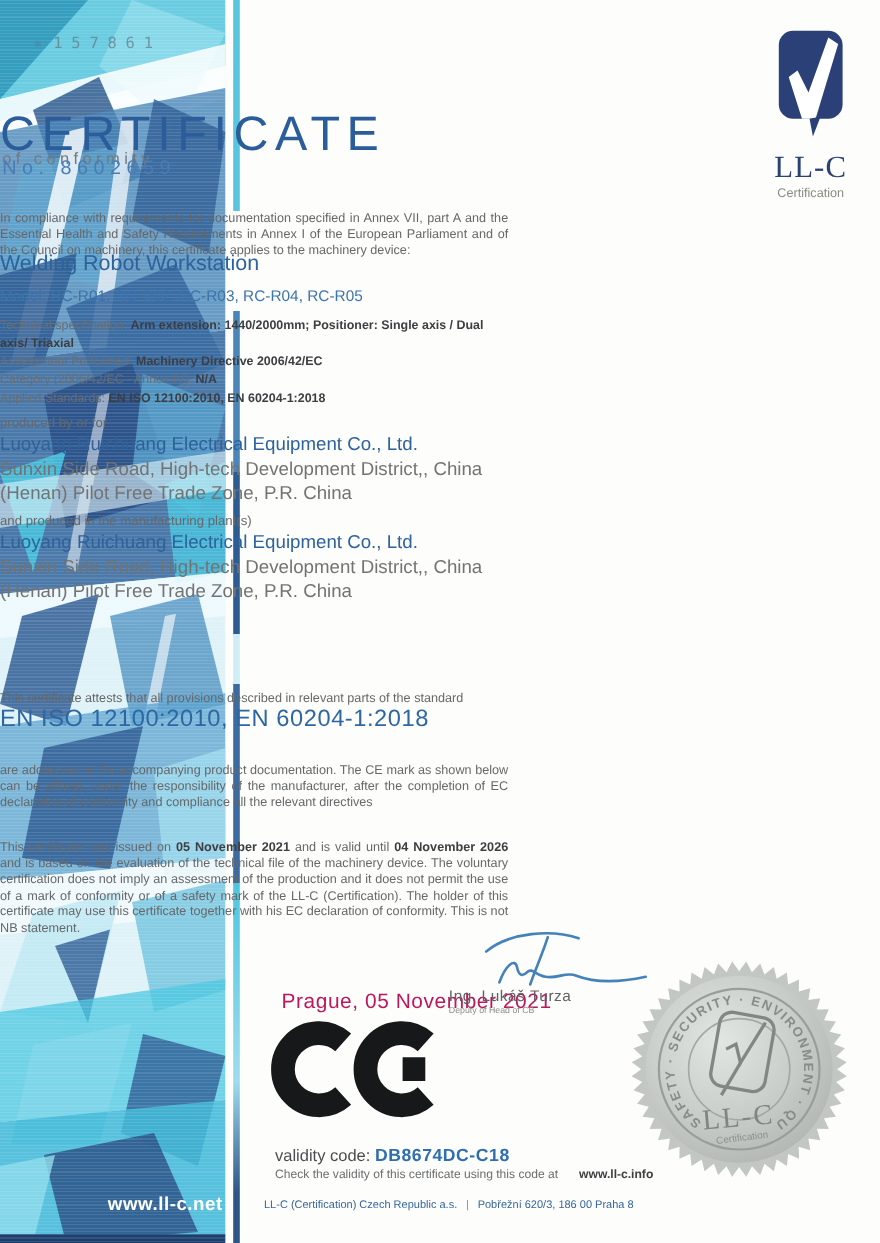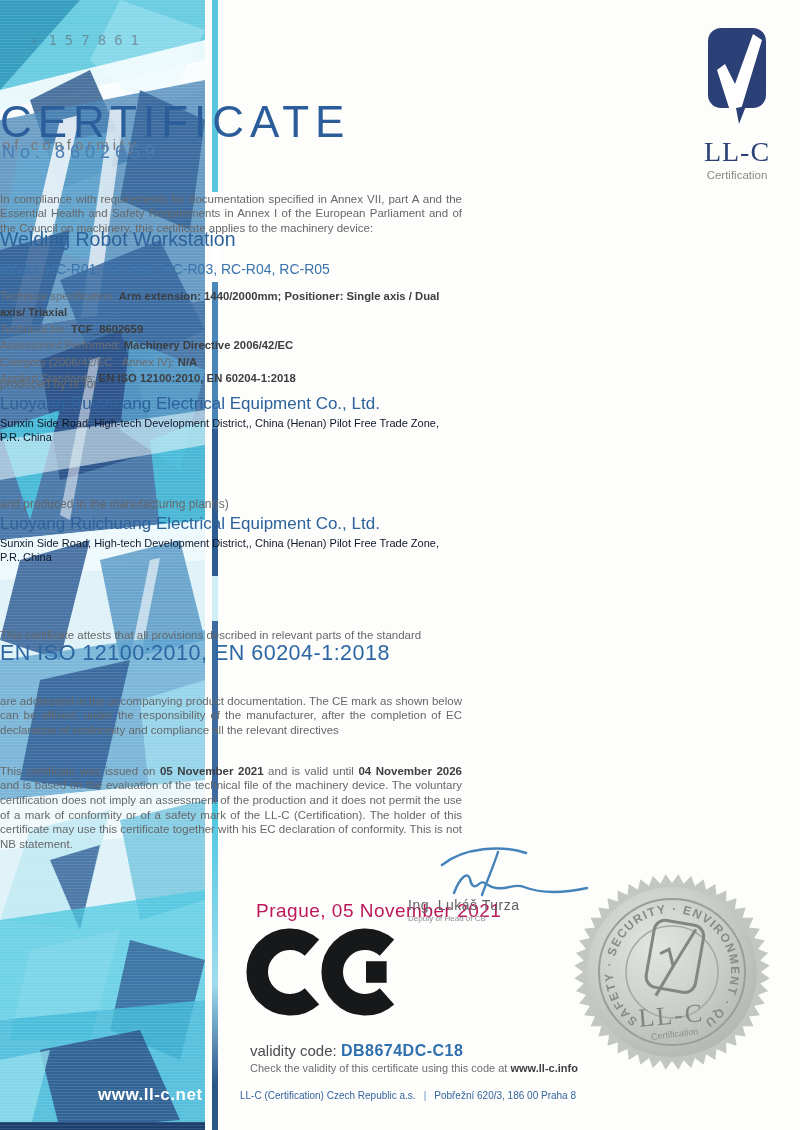--- a/index.html
+++ b/index.html
@@ -35,40 +35,40 @@
   .gray-p{color:#66686a;font-size:11.5px;line-height:1.28;text-align:justify;}
   .intro{position:absolute;top:180px;left:0;width:462px;}
   .device-name{position:absolute;top:228px;left:0;font-size:19.5px;color:#2d629b;}
   .model-line{position:absolute;top:261px;left:0;font-size:14px;color:#3a74ad;}
   .specs{position:absolute;top:288px;left:0;width:462px;font-size:11.3px;line-height:1.45;}
   .specs .lbl{color:#6b6d70;}
   .specs .val{color:#3c3e41;font-weight:bold;}
   .produced{position:absolute;left:0;width:462px;}
   .produced .intro-line{color:#66686a;font-size:12px;}
   .produced .org{color:#2d629b;font-size:17px;margin-top:3px;line-height:1.15;}
-  .produced .addr{color:#0f172a;font-size:11px;line-height:1.35;margin-top:2px;}
+  .produced .addr{color:#737373;font-size:17px;line-height:1.35;margin-top:2px;}
   .attest-before{position:absolute;top:612px;left:0;width:462px;margin-top:16px;}
   .standards-big{position:absolute;top:641px;left:0;font-size:21.5px;color:#2d67a3;letter-spacing:.5px;}
   .attest-after{position:absolute;top:682px;left:0;width:462px;}
   .issuance{position:absolute;top:752px;left:0;width:462px;}
   .issuance b{color:#3c3e41;}
   
   .signature{position:absolute;left:424px;top:843px;}
   .place-date{position:absolute;left:256px;top:900px;color:#be185d;font-size:19px;letter-spacing:.5px;}
   .signer{position:absolute;left:408px;top:897px;}
   .signer .name{color:#606264;font-size:14px;letter-spacing:.5px;}
   .signer .role{color:#8b8d8f;font-size:8px;margin-top:1px;}
   .ce-mark{position:absolute;left:246px;top:924px;}
   .seal{position:absolute;left:572px;top:872px;}
   
   .validity{position:absolute;left:250px;top:1042px;}
   .validity .lbl{color:#4a4c4e;font-size:15px;}
   .validity .code{color:#2f6fae;font-size:16px;font-weight:bold;letter-spacing:.5px;}
   .check-line{position:absolute;left:250px;top:1062px;color:#6b6d70;font-size:11px;}
-  .check-line .site{color:#3c3e41;font-weight:bold;}
+  .check-line .site{color:#3c3e41;font-weight:bold;margin-left:16px;}
   .footer{position:absolute;left:240px;top:1090px;color:#34659f;font-size:10px;}
   .footer .sep{margin:0 8px;color:#6d93bd;}
 </style>
 </head>
 <body>
 
 <div class="strip">
   <svg width="205" height="1130" viewBox="0 0 205 1130">
     <rect x="0" y="0" width="205" height="1130" fill="#dff2f8"></rect>
     <polygon points="0,0 205,0 205,60 0,110" fill="#55c5dc" opacity=".85"></polygon>
@@ -136,33 +136,32 @@
 <div class="subtitle">of conformity</div>
 <div class="cert-no">No. 8602659</div>
 
 <p class="gray-p intro">In compliance with requirements for documentation specified in Annex VII, part A and the Essential Health and Safety Requirements in Annex I of the European Parliament and of the Council on machinery, this certificate applies to the machinery device:</p>
 
 <div class="device-name">Welding Robot Workstation</div>
 <div class="model-line">Model: RC-R01, RC-R02, RC-R03, RC-R04, RC-R05</div>
 
 <div class="specs">
   <div><span class="lbl">Technical specification: </span><span class="val">Arm extension: 1440/2000mm; Positioner: Single axis / Dual axis/ Triaxial</span></div>
-  <div><span class="lbl">Technical file: </span><span class="val">TCF_8602659</span></div>
   <div><span class="lbl">Assessment Performed: </span><span class="val">Machinery Directive 2006/42/EC</span></div>
   <div><span class="lbl">Category (2006/42/EC - Annex IV): </span><span class="val">N/A</span></div>
   <div><span class="lbl">Applied Standards: </span><span class="val">EN ISO 12100:2010, EN 60204-1:2018</span></div>
 </div>
 
 <div class="produced" style="top:377px;">
   <div class="intro-line">produced by or for</div>
   <div class="org">Luoyang Ruichuang Electrical Equipment Co., Ltd.</div>
   <div class="addr">Sunxin Side Road, High-tech Development District,, China (Henan) Pilot Free Trade Zone, P.R. China</div>
 </div>
 
-<div class="produced" style="top:466px;margin-top:31px;">
+<div class="produced" style="top:466px;">
   <div class="intro-line">and produced in the manufacturing plant(s)</div>
   <div class="org">Luoyang Ruichuang Electrical Equipment Co., Ltd.</div>
   <div class="addr">Sunxin Side Road, High-tech Development District,, China (Henan) Pilot Free Trade Zone, P.R. China</div>
 </div>
 
 <p class="gray-p attest-before">This certificate attests that all provisions described in relevant parts of the standard</p>
 <div class="standards-big">EN ISO 12100:2010, EN 60204-1:2018</div>
 <p class="gray-p attest-after">are addressed in the accompanying product documentation. The CE mark as shown below can be affixed, under the responsibility of the manufacturer, after the completion of EC declaration of conformity and compliance all the relevant directives</p>
 
 <p class="gray-p issuance"><span>This certificate was issued on  </span><b>05 November 2021</b><span>  and is valid until </span><b>04 November 2026</b><span> and is based on the evaluation of the technical file of the machinery device. The voluntary certification does not imply an assessment of the production and it does not permit the use of a mark of conformity or of a safety mark of the LL-C (Certification).  The holder of this certificate may use this certificate together with his EC declaration of conformity. This is not NB statement.</span></p>

